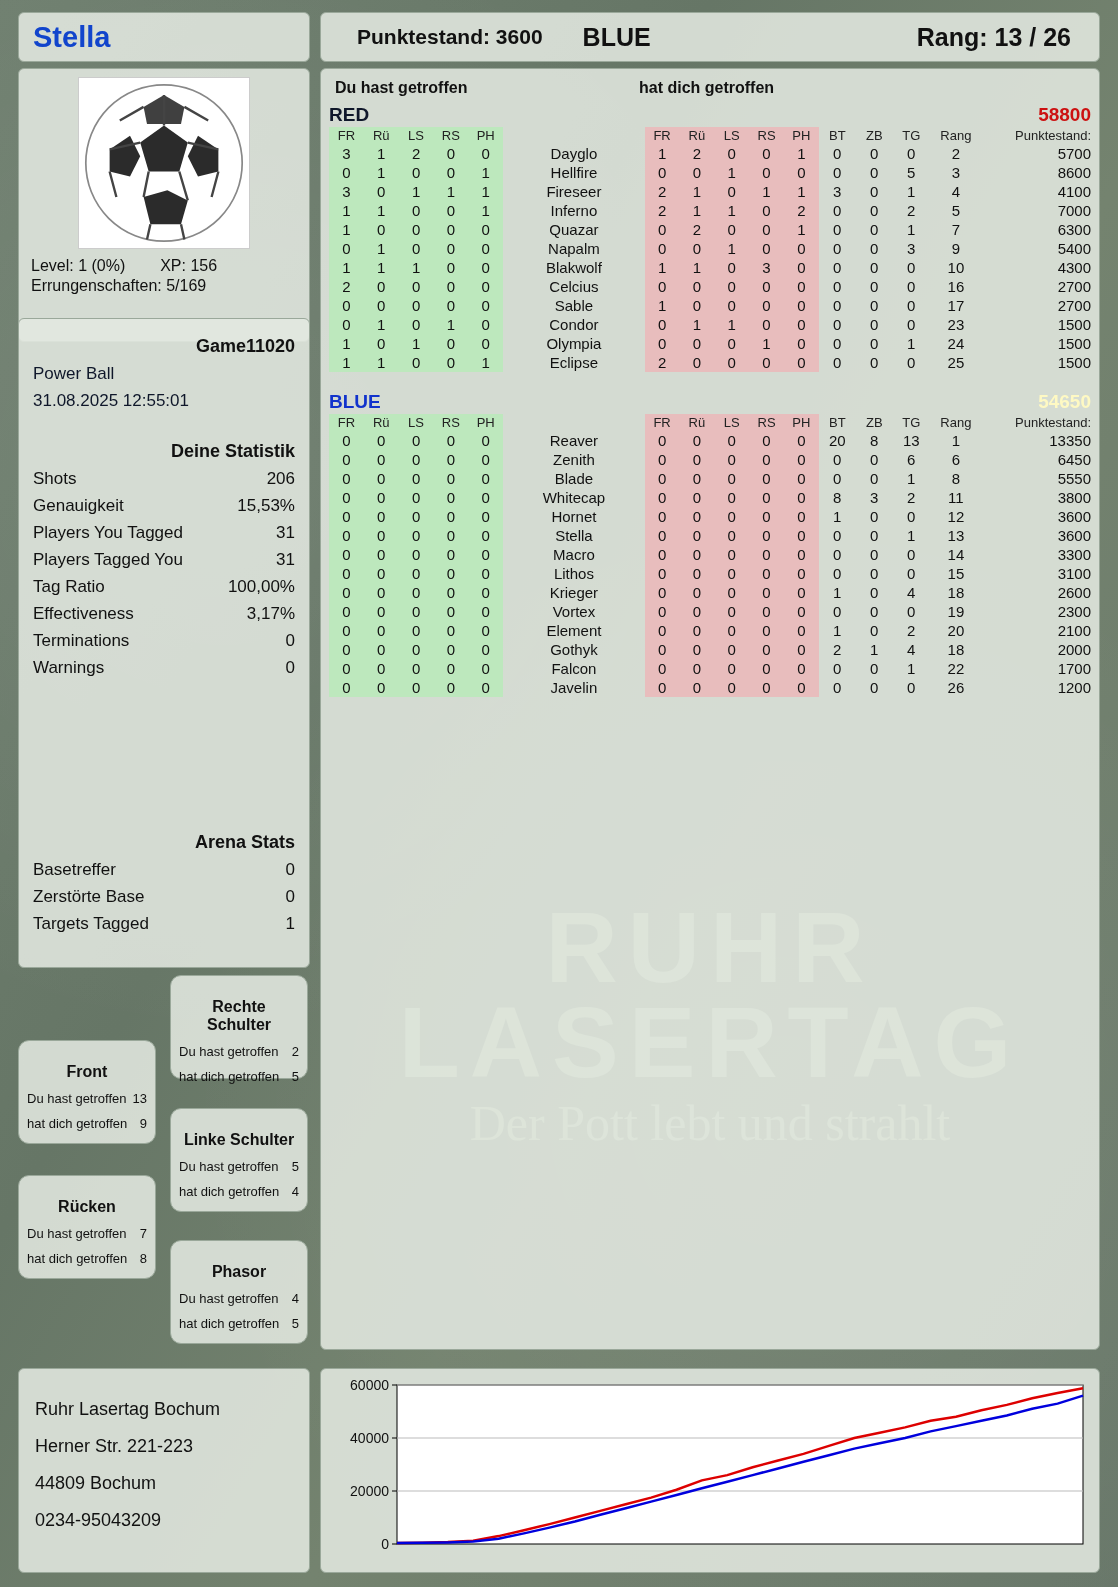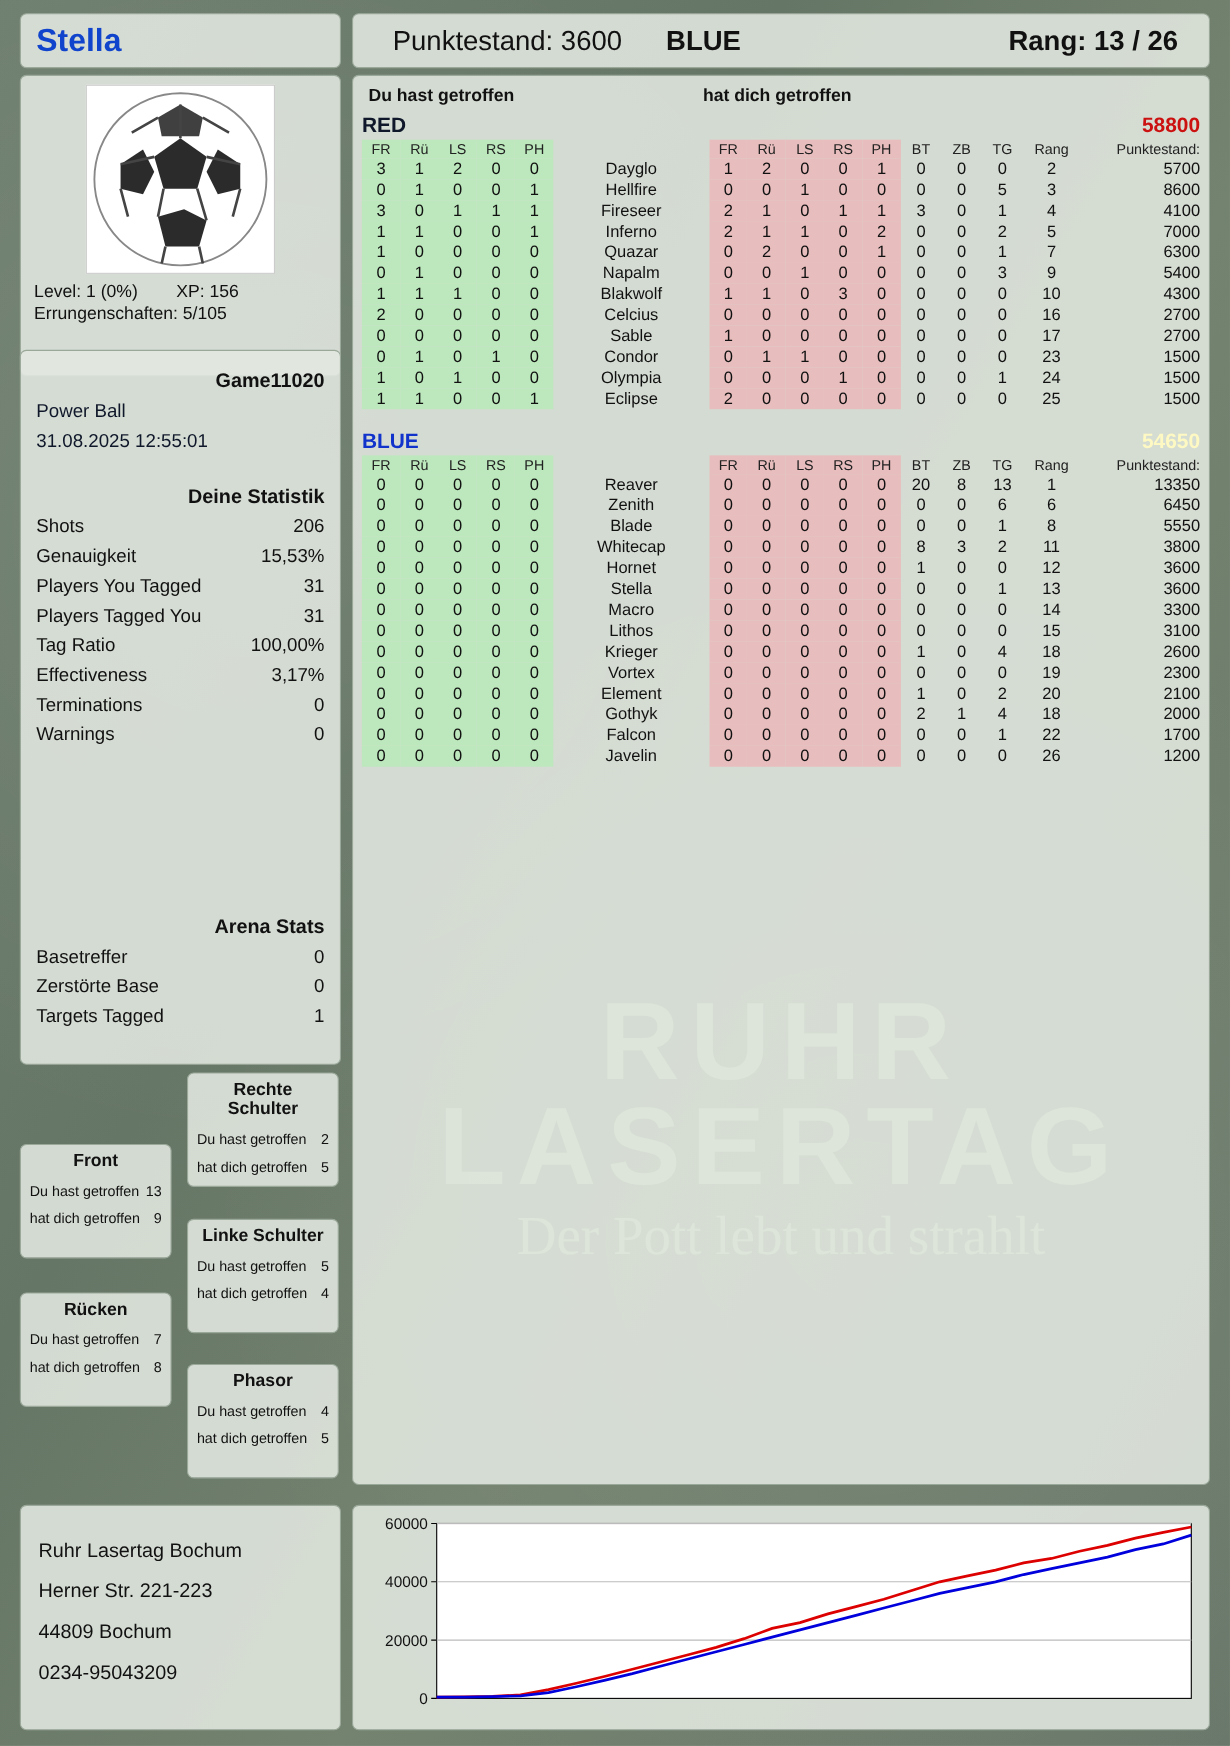--- a/index.html
+++ b/index.html
@@ -45,21 +45,21 @@
     left:18px; top:12px; width:292px; height:50px;
     display:flex; align-items:center; padding-left:14px;
   }
   #player-name {
     color:#1144cc; font-weight:bold; font-size:29px;
   }
   #header-main {
     left:320px; top:12px; width:780px; height:50px;
     display:flex; align-items:center;
   }
-  #score-label { margin-left:36px; font-size:25px; font-weight:normal; color:#111; }
+  #score-label { margin-left:36px; font-size:21px; font-weight:bold; color:#111; }
   #team-label  { margin-left:40px; font-size:25px; font-weight:bold; color:#111; }
   #rank-label  { margin-left:auto; margin-right:28px; font-size:25px; font-weight:bold; color:#111; }
 
   
   #profile { left:18px; top:68px; width:292px; height:274px; padding:8px 12px; }
   #ball {
     width:172px; height:172px; margin:0 auto; display:block;
     background:#fff; border:1px solid #ccc;
   }
   #profile .meta { font-size:16px; color:#111; margin-top:8px; }
@@ -68,21 +68,21 @@
 
   #game-panel { left:18px; top:318px; width:292px; height:650px; padding:10px 14px; }
   .row { display:flex; justify-content:space-between; font-size:17px; color:#111; margin:7px 0; }
   .row .k { }
   .row .v { }
   .hdr { font-weight:bold; font-size:18px;justify-content:flex-end; }
   .plain { font-size:17px; color:#0f172a; margin:7px 0; }
   .section-gap { height:16px; }
 
   
-  .hitbox { padding:6px 8px; }
+  .hitbox { padding:22px 8px;border-radius:11px; }
   .hitbox .title { font-weight:bold; font-size:16px; text-align:center; margin-bottom:6px; color:#111; }
   .hitbox .hrow { display:flex; justify-content:space-between; font-size:13px; color:#111; margin:10px 0; }
 
   #hb-front   { left:18px;  top:1040px; width:138px; height:104px; }
   #hb-rechts  { left:170px; top:975px;  width:138px; height:104px; }
   #hb-ruecken { left:18px;  top:1175px; width:138px; height:104px; }
   #hb-linke   { left:170px; top:1108px; width:138px; height:104px; }
   #hb-phasor  { left:170px; top:1240px; width:138px; height:104px; }
 
   
@@ -149,21 +149,21 @@
       <path d="M50,28 L50,10 M64,38 L82,42 M59,55 L64,72 M41,55 L38,70 M36,38 L18,42"></path>
       <path d="M38,17 L24,25 M62,17 L76,25 M18,55 L22,70 M82,55 L78,70 M42,86 L40,95 M60,86 L62,95"></path>
     </g>
   </svg>
   <div class="meta">
     <div>
       <span>Level: 1 (0%)</span>
       <span class="sp"></span>
       <span>XP: 156</span>
     </div>
-    <div>Errungenschaften: 5/105</div>
+    <div>Errungenschaften: 5/169</div>
   </div>
 </div>
 
 <div class="panel" id="game-panel">
   <div class="row hdr">
     <span class="k">Game</span>
     <span class="v">11020</span>
   </div>
   <div class="plain">Power Ball</div>
   <div class="plain">31.08.2025 12:55:01</div>

